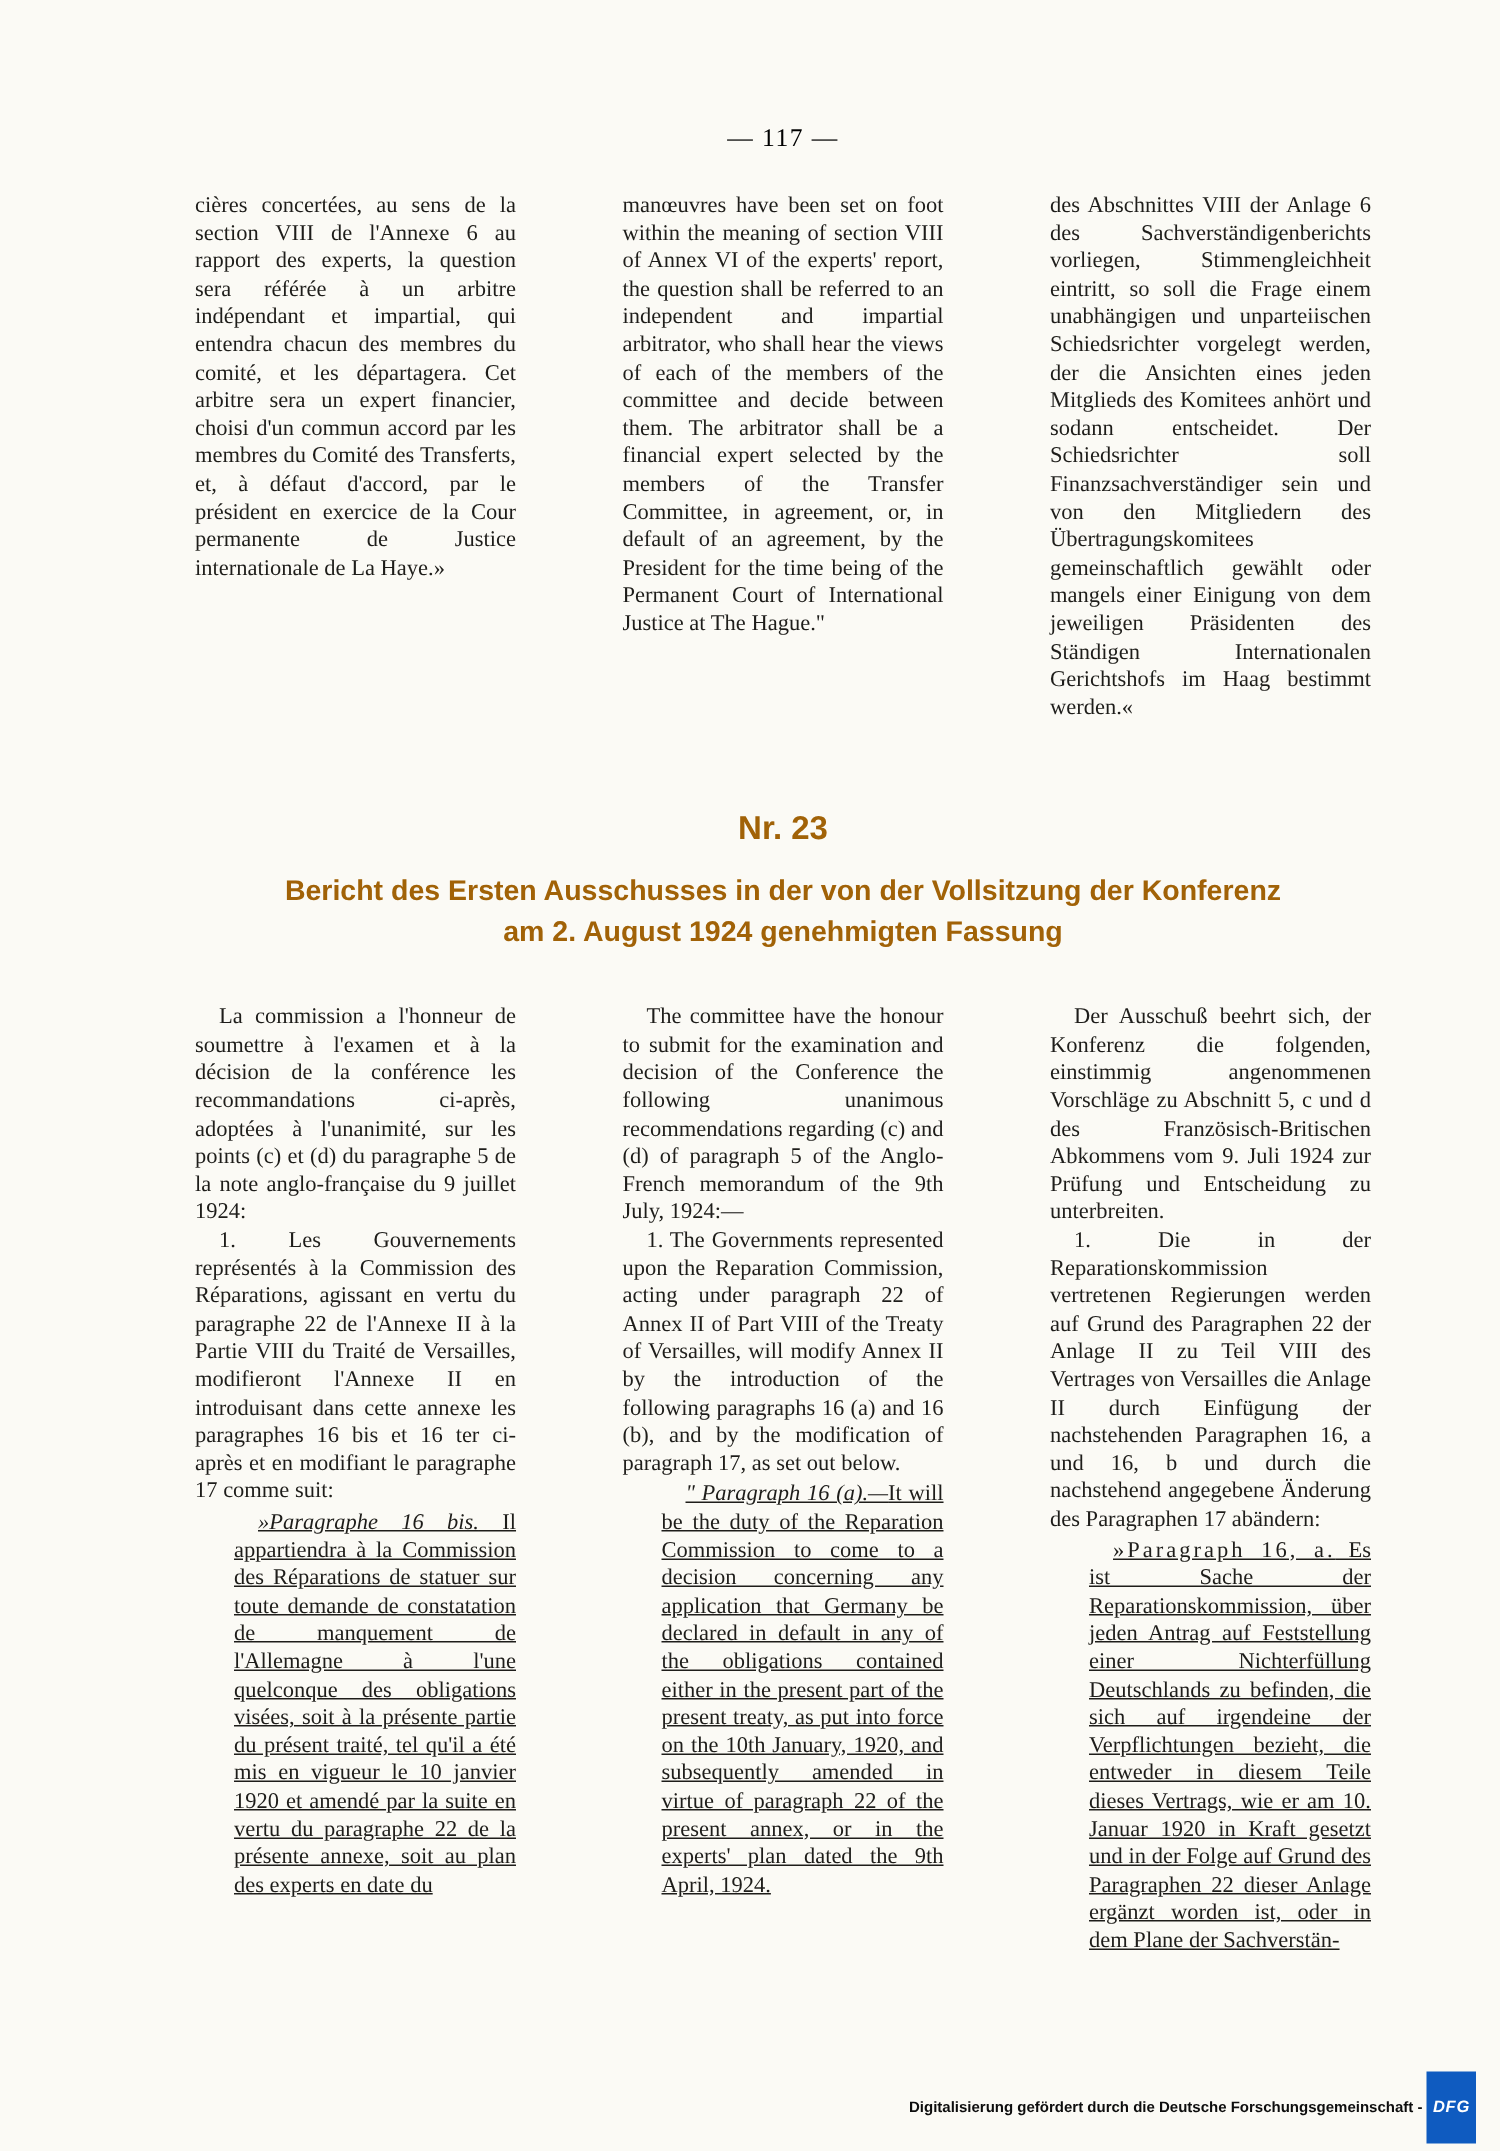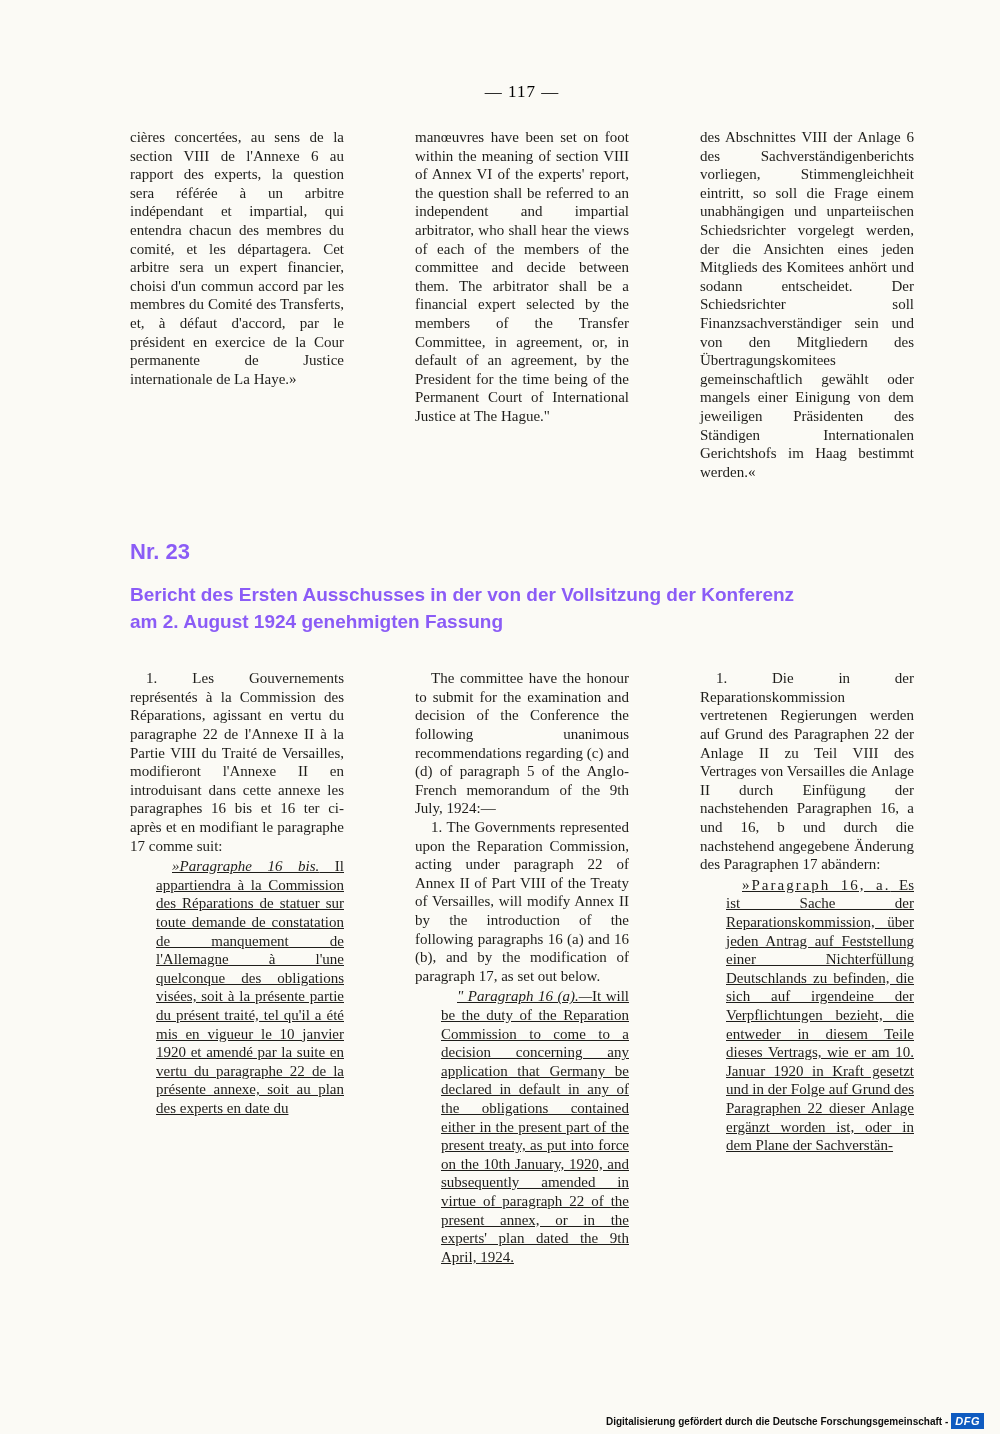--- a/index.html
+++ b/index.html
@@ -31,24 +31,24 @@
   }
   .section-top { margin-top:26px; }
   .section-main { margin-top:34px; }
   .col p { text-indent:16px; }
   .col p.flush { text-indent:0; }
   .col p.quote { padding-left:26px; text-indent:16px; margin-top:2px;text-decoration:underline; }
   .lead-italic { font-style:italic; }
   .lead-spaced { letter-spacing:2px; }
   .heading {
     margin-top:58px;
-    text-align:left;
+    text-align:center;
     font-family:"Liberation Sans","DejaVu Sans",sans-serif;
     font-weight:700;
-    color:#8b5cf6;
+    color:#a16207;
   }
   .heading-nr { font-size:22px; }
   .heading-title {
     margin-top:16px;
     font-size:19px;
     line-height:27px;
   }
   .footer {
     position:absolute;
     right:16px;
@@ -58,21 +58,21 @@
     font-family:"Liberation Sans","DejaVu Sans",sans-serif;
     font-weight:700;
     font-size:10px;
     color:#0d0d0d;
     white-space:nowrap;
   }
   .dfg-box {
     margin-left:3px;
     background:#0f5bc0;
     color:#ffffff;
-    padding:2px 4px;
+    padding:18px 4px;
     font-size:11px;
     font-style:italic;
     letter-spacing:0.5px;
   }
 </style>
 </head>
 <body>
 
 <div class="page">
 
@@ -93,29 +93,31 @@
   <div class="heading">
     <div class="heading-nr">Nr. 23</div>
     <div class="heading-title">
       <div>Bericht des Ersten Ausschusses in der von der Vollsitzung der Konferenz</div>
       <div>am 2. August 1924 genehmigten Fassung</div>
     </div>
   </div>
 
   <div class="columns section-main">
     <div class="col">
+      <p>La commission a l'honneur de soumettre à l'examen et à la décision de la conférence les recommandations ci-après, adoptées à l'unanimité, sur les points (c) et (d) du paragraphe 5 de la note anglo-française du 9 juillet 1924:</p>
       <p>1. Les Gouvernements représentés à la Commission des Réparations, agissant en vertu du paragraphe 22 de l'Annexe II à la Partie VIII du Traité de Versailles, modifieront l'Annexe II en introduisant dans cette annexe les paragraphes 16 bis et 16 ter ci-après et en modifiant le paragraphe 17 comme suit:</p>
       <p class="quote"><span class="lead-italic">»Paragraphe 16 bis.</span><span> Il appartiendra à la Commission des Réparations de statuer sur toute demande de constatation de manquement de l'Allemagne à l'une quelconque des obligations visées, soit à la présente partie du présent traité, tel qu'il a été mis en vigueur le 10 janvier 1920 et amendé par la suite en vertu du paragraphe 22 de la présente annexe, soit au plan des experts en date du</span></p>
     </div>
     <div class="col">
       <p>The committee have the honour to submit for the examination and decision of the Conference the following unanimous recommendations regarding (c) and (d) of paragraph 5 of the Anglo-French memorandum of the 9th July, 1924:—</p>
       <p>1. The Governments represented upon the Reparation Commission, acting under paragraph 22 of Annex II of Part VIII of the Treaty of Versailles, will modify Annex II by the introduction of the following paragraphs 16 (a) and 16 (b), and by the modification of paragraph 17, as set out below.</p>
       <p class="quote"><span class="lead-italic">" Paragraph 16 (a).—</span><span>It will be the duty of the Reparation Commission to come to a decision concerning any application that Germany be declared in default in any of the obligations contained either in the present part of the present treaty, as put into force on the 10th January, 1920, and subsequently amended in virtue of paragraph 22 of the present annex, or in the experts' plan dated the 9th April, 1924.</span></p>
     </div>
     <div class="col">
+      <p>Der Ausschuß beehrt sich, der Konferenz die folgenden, einstimmig angenommenen Vorschläge zu Abschnitt 5, c und d des Französisch-Britischen Abkommens vom 9. Juli 1924 zur Prüfung und Entscheidung zu unterbreiten.</p>
       <p>1. Die in der Reparationskommission vertretenen Regierungen werden auf Grund des Paragraphen 22 der Anlage II zu Teil VIII des Vertrages von Versailles die Anlage II durch Einfügung der nachstehenden Paragraphen 16, a und 16, b und durch die nachstehend angegebene Änderung des Paragraphen 17 abändern:</p>
       <p class="quote"><span class="lead-spaced">»Paragraph 16, a.</span><span> Es ist Sache der Reparationskommission, über jeden Antrag auf Feststellung einer Nichterfüllung Deutschlands zu befinden, die sich auf irgendeine der Verpflichtungen bezieht, die entweder in diesem Teile dieses Vertrags, wie er am 10. Januar 1920 in Kraft gesetzt und in der Folge auf Grund des Paragraphen 22 dieser Anlage ergänzt worden ist, oder in dem Plane der Sachverstän-</span></p>
     </div>
   </div>
 
   <div class="footer">
     <span>Digitalisierung gefördert durch die Deutsche Forschungsgemeinschaft -</span>
     <span class="dfg-box">DFG</span>
   </div>
 

